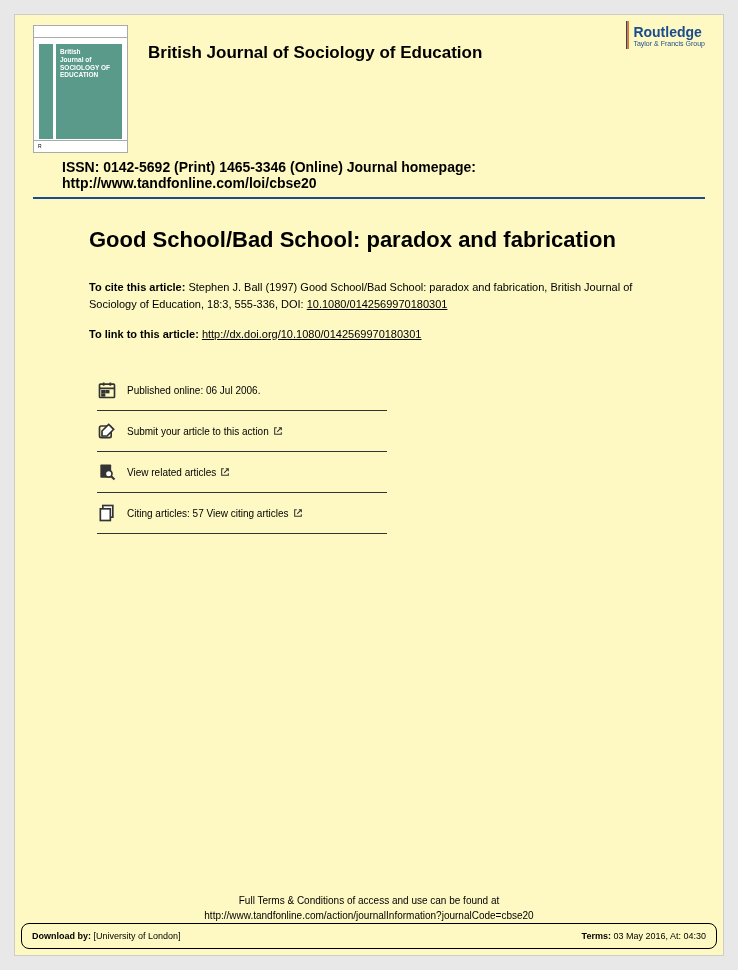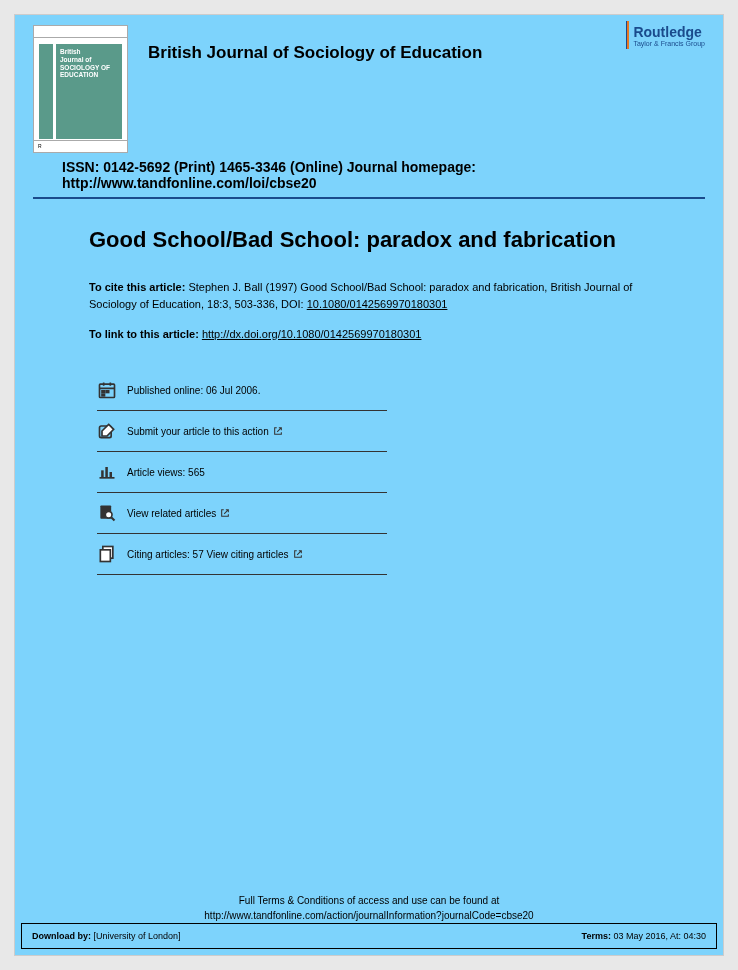--- a/index.html
+++ b/index.html
@@ -1,17 +1,17 @@
 <!DOCTYPE html>
 <html><head>
 <meta charset="utf-8">
 <style>
 * { margin: 0; padding: 0; box-sizing: border-box; }
 body { font-family: Arial, Helvetica, sans-serif; background: #e8e8e8; width: 738px; height: 970px; position: relative; }
-.page { background: #7dd3fc; width: 710px; height: 942px; margin: 14px; position: relative; border: 1px solid #ccc; }
+.page { background: #fef9c3; width: 710px; height: 942px; margin: 14px; position: relative; border: 1px solid #ccc; }
 .header { display: flex; padding: 10px 18px 0 18px; }
 .cover { width: 95px; height: 128px; background: #fff; border: 1px solid #aaa; position: relative; }
 .cover-top { height: 12px; background: #fff; border-bottom: 1px solid #aaa; }
 .cover-side { position: absolute; left: 5px; top: 18px; width: 14px; height: 95px; background: #5a9a8a; }
 .cover-main { position: absolute; left: 22px; top: 18px; width: 66px; height: 95px; background: #5a9a8a; padding: 4px; }
 .cover-text { color: #fff; font-size: 6.5px; line-height: 1.2; font-weight: bold; }
 .cover-foot { position: absolute; bottom: 0; left: 0; right: 0; height: 12px; background: #fff; border-top: 1px solid #aaa; font-size: 5px; padding: 2px 4px; }
 .header-right { flex: 1; margin-left: 20px; position: relative; }
 .journal-title { font-size: 17px; font-weight: bold; margin-top: 18px; }
 .publisher { position: absolute; top: -4px; right: 0; display: flex; align-items: center; }
@@ -29,21 +29,21 @@
 .cite-block a, .link-row a { text-decoration: underline; color: #000; }
 .link-row { font-size: 11px; font-weight: bold; margin-bottom: 30px; }
 .link-row a { font-weight: normal; }
 .action-list { margin-left: 8px; }
 .action-row { display: flex; align-items: center; padding: 10px 0; border-bottom: 1px solid #333; width: 290px; }
 .action-row:first-child { border-top: none; text-align: right; }
 .action-icon { width: 20px; height: 20px; margin-right: 10px; flex-shrink: 0; }
 .action-label { font-size: 10px; }
 .ext-icon { width: 10px; height: 10px; margin-left: 4px; display: inline-block; }
 .footer-terms { position: absolute; bottom: 32px; left: 0; right: 0; text-align: center; font-size: 10px; line-height: 1.5; }
-.download-bar { position: absolute; bottom: 0; left: 0; right: 0; height: 18px; border: 1px solid #000; margin: 6px; border-radius: 0; display: flex; justify-content: space-between; align-items: center; padding: 12px 10px; font-size: 9px; }
+.download-bar { position: absolute; bottom: 0; left: 0; right: 0; height: 18px; border: 1px solid #000; margin: 6px; border-radius: 8px; display: flex; justify-content: space-between; align-items: center; padding: 12px 10px; font-size: 9px; }
 svg { display: block; }
 </style>
 </head>
 <body>
 
 <div class="page">
 
   <div class="header">
     <div class="cover">
       <div class="cover-top"></div>
@@ -70,21 +70,21 @@
     </div>
   </div>
 
   <div class="issn-line">ISSN: 0142-5692 (Print) 1465-3346 (Online) Journal homepage: http://www.tandfonline.com/loi/cbse20</div>
   <div class="sep"></div>
 
   <div class="main">
     <h1 class="article-title">Good School/Bad School: paradox and fabrication</h1>
 
     <div class="cite-block">
-      <b>To cite this article:</b><span> Stephen J. Ball (1997) Good School/Bad School: paradox and fabrication, British Journal of Sociology of Education, 18:3, 503-336, DOI: </span><a href="#">10.1080/0142569970180301</a>
+      <b>To cite this article:</b><span> Stephen J. Ball (1997) Good School/Bad School: paradox and fabrication, British Journal of Sociology of Education, 18:3, 555-336, DOI: </span><a href="#">10.1080/0142569970180301</a>
     </div>
 
     <div class="link-row">
       <span>To link to this article:  </span><a href="#">http://dx.doi.org/10.1080/0142569970180301</a>
     </div>
 
     <div class="action-list">
 
       <div class="action-row" style="border-bottom:none">
         <span class="action-icon">
@@ -107,31 +107,20 @@
             </svg>
         </span>
         <span class="action-label">Submit your article to this action</span>
         <span class="ext-icon">
           <svg viewBox="0 0 24 24" fill="none" stroke="#333" stroke-width="2.5">
               <path d="M9 4h-5v16h16v-5M14 4h6v6M20 4l-10 10"></path>
             </svg>
         </span>
       </div>
 
-      <div class="action-row">
-        <span class="action-icon">
-          <svg viewBox="0 0 24 24" fill="#333">
-              <rect x="3" y="18" width="18" height="2"></rect>
-              <rect x="5" y="10" width="3" height="8"></rect>
-              <rect x="10" y="6" width="3" height="12"></rect>
-              <rect x="15" y="12" width="3" height="6"></rect>
-            </svg>
-        </span>
-        <span class="action-label">Article views: 565</span>
-      </div>
 
       <div class="action-row">
         <span class="action-icon">
           <svg viewBox="0 0 24 24" fill="#333">
               <rect x="4" y="3" width="13" height="16" rx="1"></rect>
               <circle cx="14" cy="14" r="4" fill="#fff" stroke="#333" stroke-width="2"></circle>
               <path d="M17 17l4 4" stroke="#333" stroke-width="2.5"></path>
             </svg>
         </span>
         <span class="action-label">View related articles</span>

